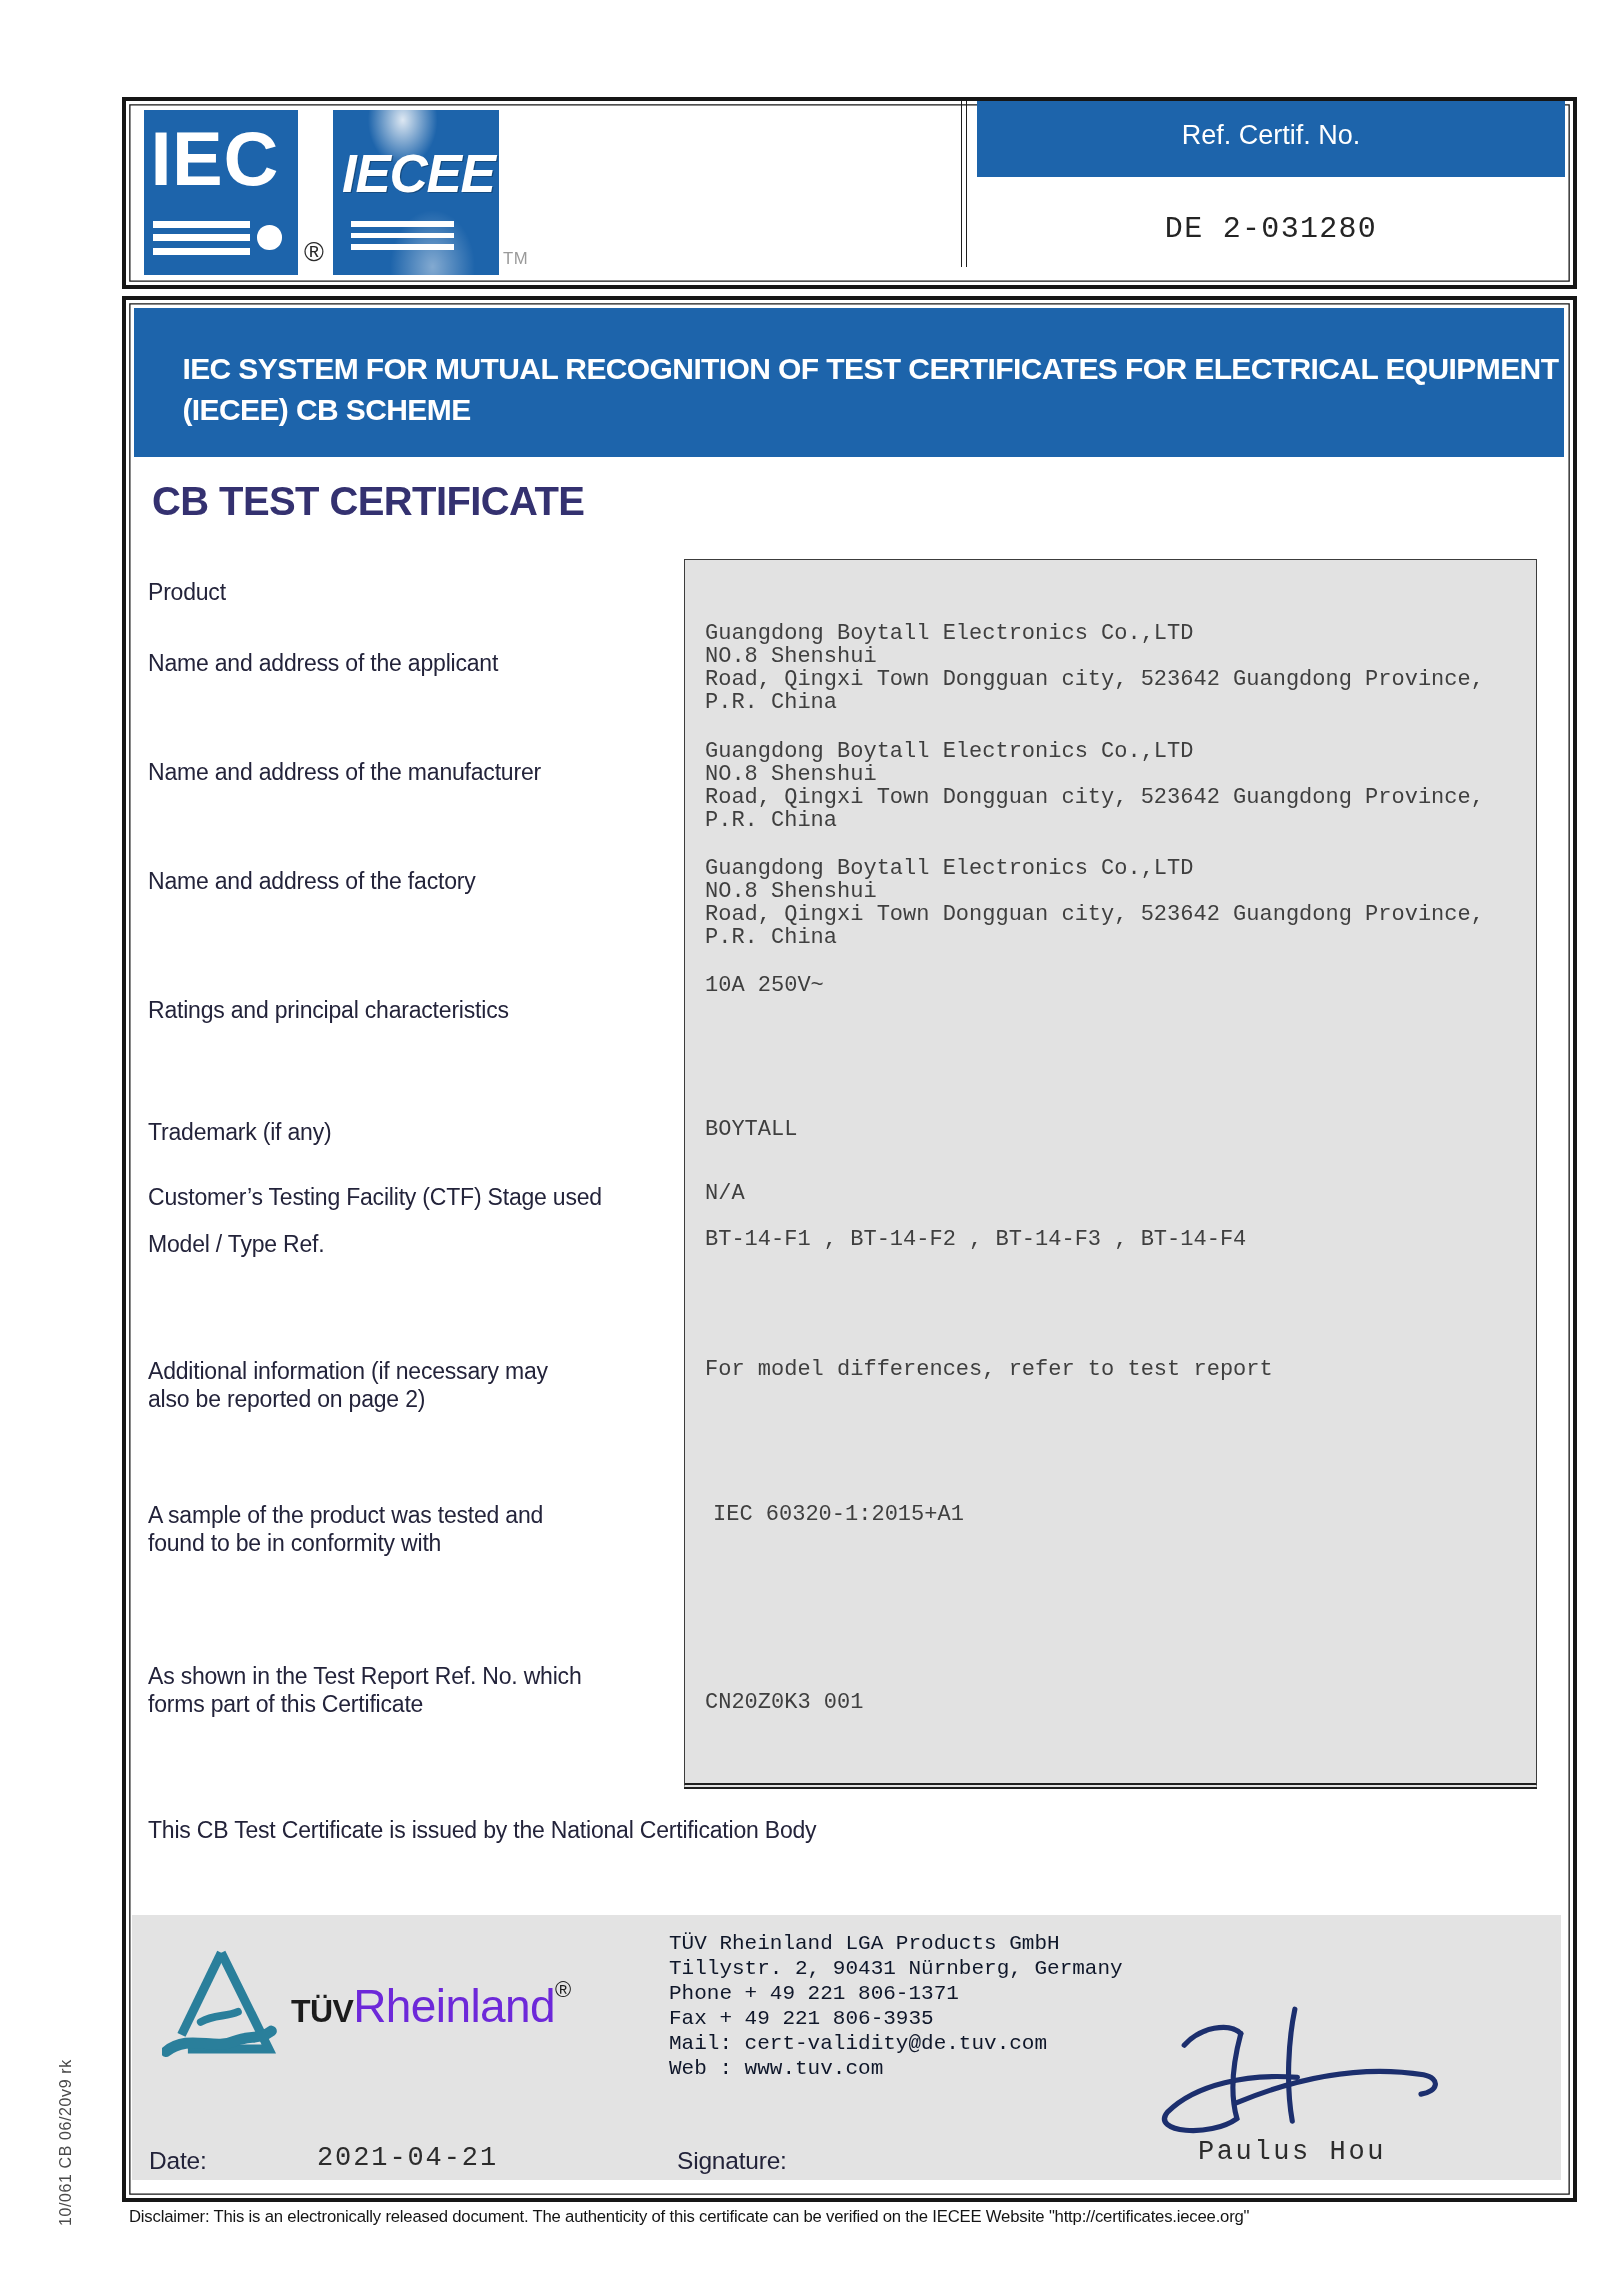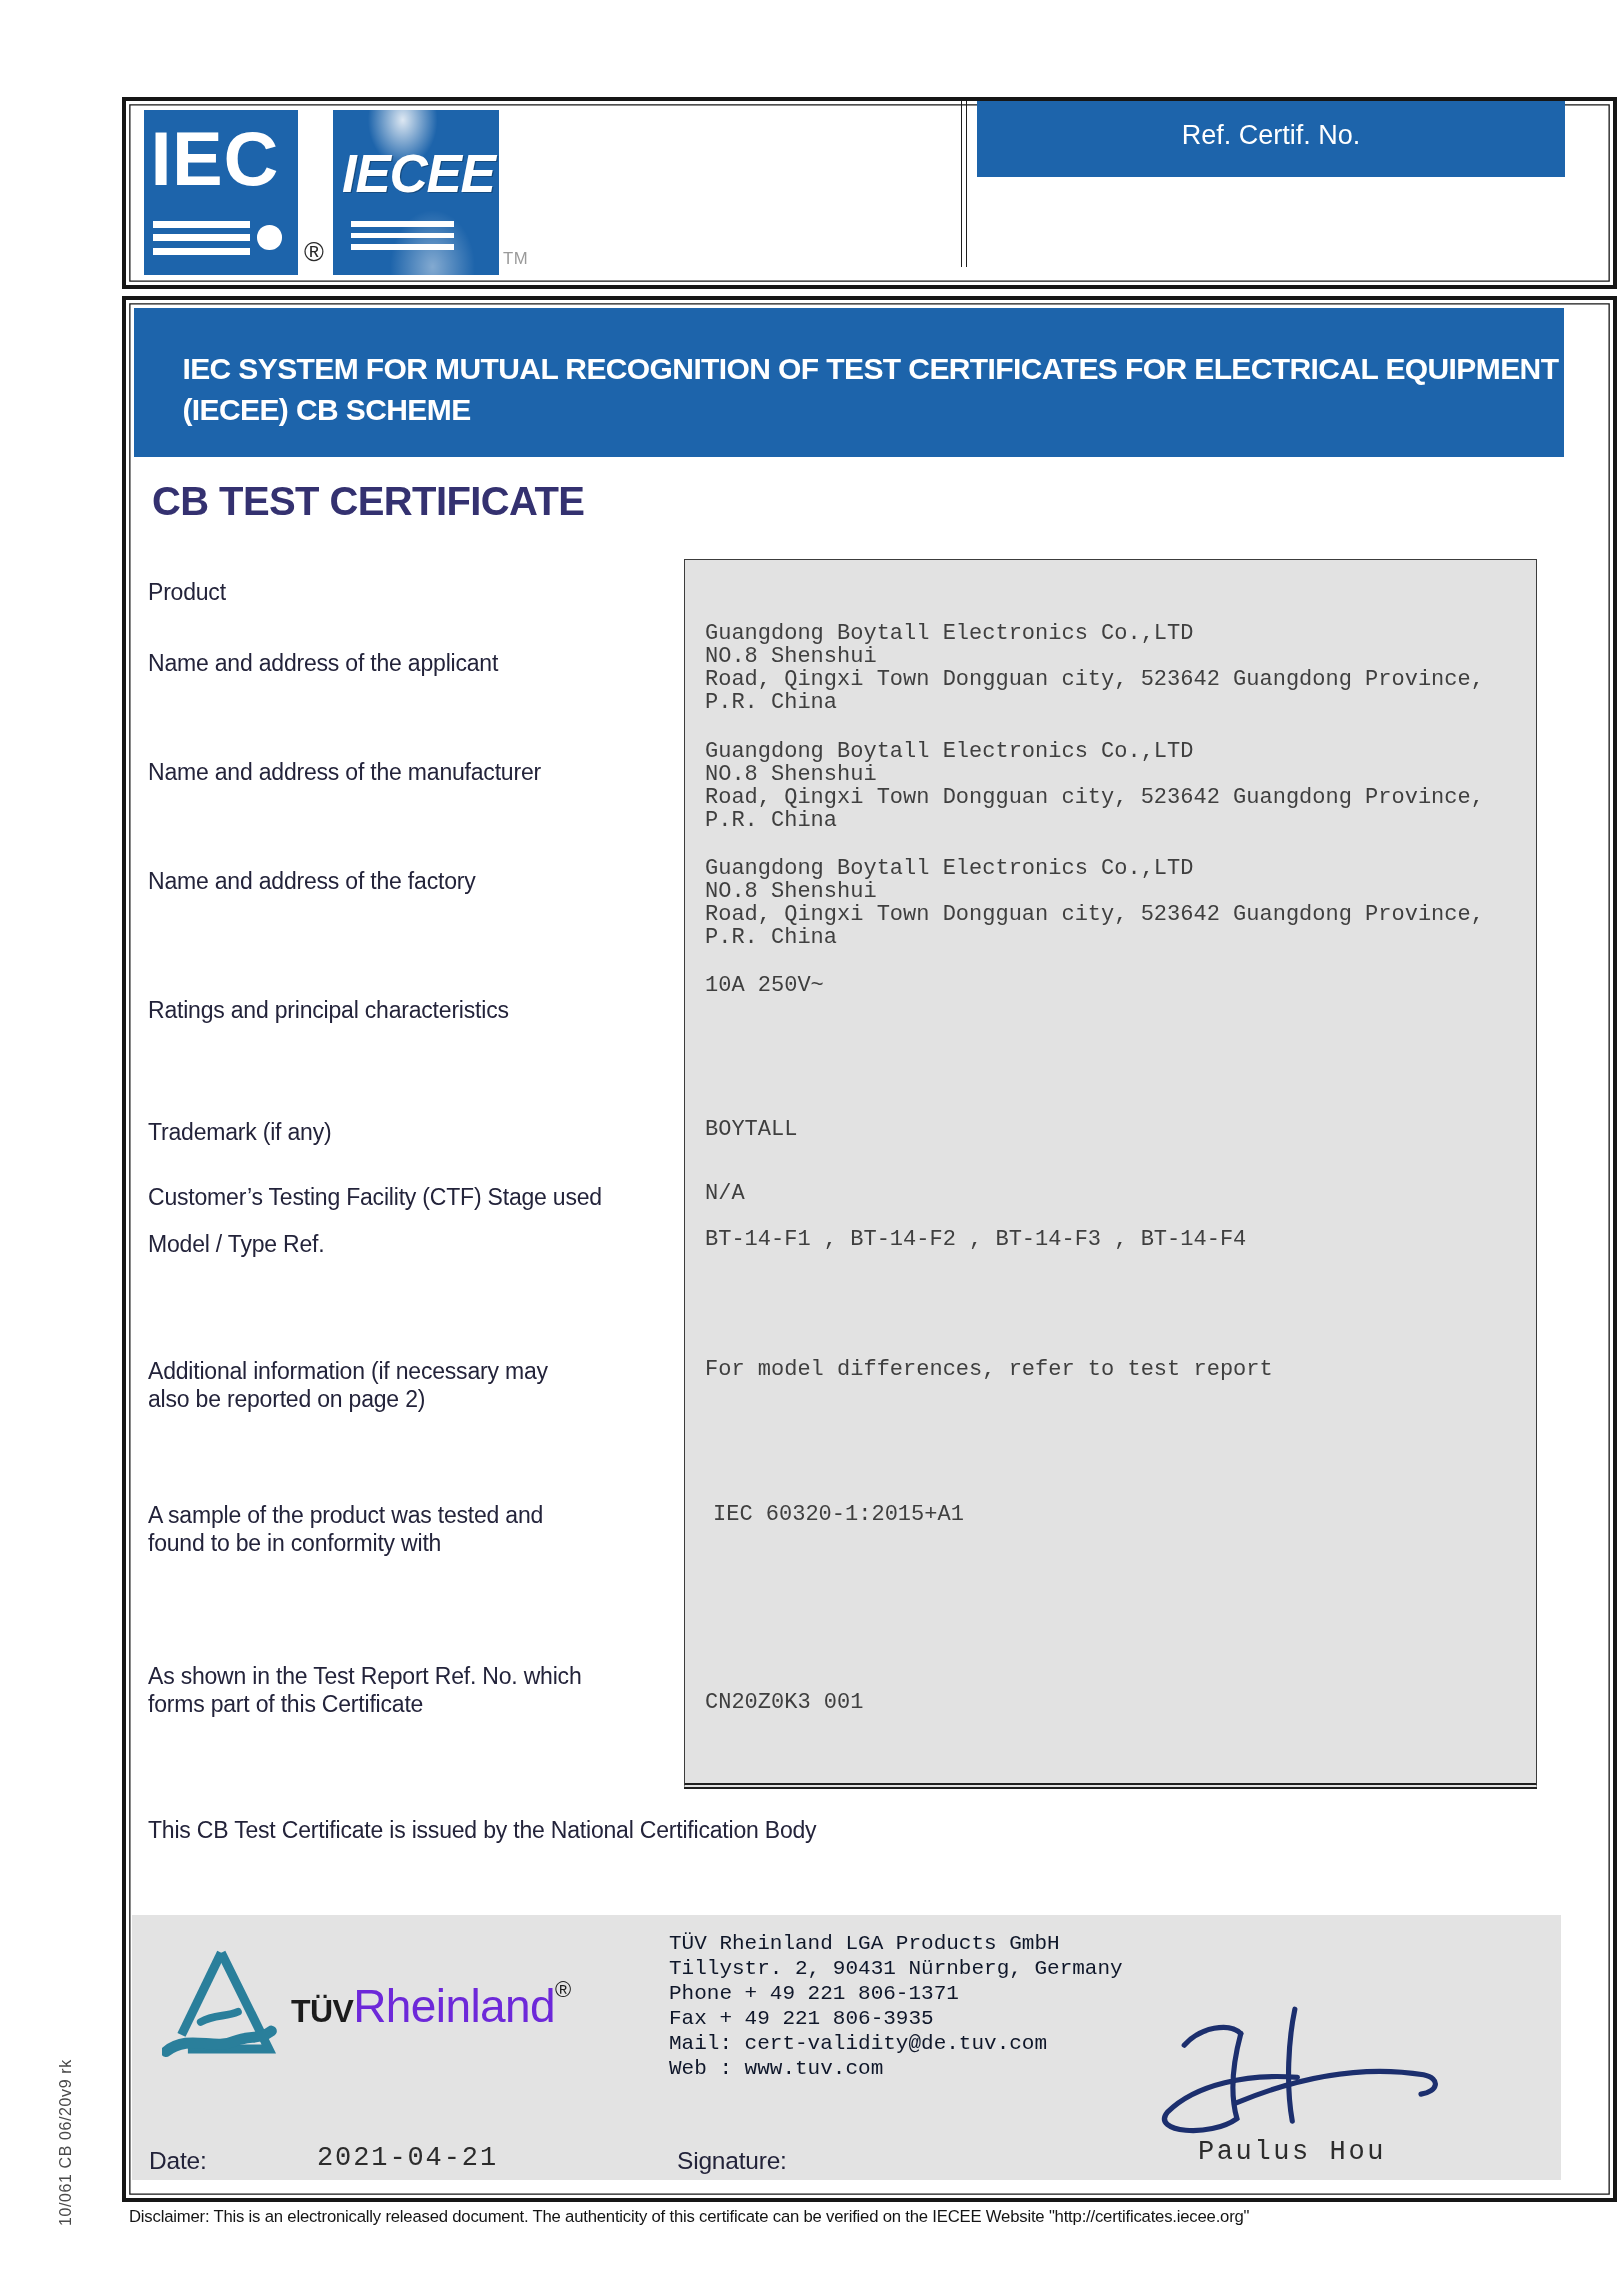--- a/index.html
+++ b/index.html
@@ -1,20 +1,20 @@
 <!DOCTYPE html>
 <html style="font-size:10.3px"><head>
 <meta charset="utf-8">
 <style>
   html,body{margin:0;padding:0;background:#ffffff;}
   #page{position:relative;width:1623px;height:2295px;background:#ffffff;overflow:hidden;
         font-family:"Liberation Sans",sans-serif;}
   .abs{position:absolute;}
   
-  .dblbox{border:4.5px solid #161616;box-shadow:inset 0 0 0 3.2px #ffffff,inset 0 0 0 4.5px #161616;background:#fff;padding-left:40px;}
+  .dblbox{border:4.5px solid #161616;box-shadow:inset 0 0 0 3.2px #ffffff,inset 0 0 0 4.5px #161616;background:#fff;}
   .bluetile{background:#1d64ab;}
   .iecee-glow{background:
       radial-gradient(ellipse 58px 77px at 42% 6%, rgba(255,255,255,.85), rgba(255,255,255,0) 60%),
       radial-gradient(ellipse 77px 103px at 60% 95%, rgba(255,255,255,.45), rgba(255,255,255,0) 55%),
       #1d64ab;}
   .lbl{font-size:23px;color:#23233a;line-height:28px;letter-spacing:-0.2px;white-space:pre-line;}
   .val{font-family:"Liberation Mono","DejaVu Sans Mono",monospace;font-size:22px;line-height:23px;
        color:#3f3f3f;white-space:pre-line;}
   .mono{font-family:"Liberation Mono","DejaVu Sans Mono",monospace;}
   .white{color:#ffffff;}
@@ -49,20 +49,21 @@
       </div>
     </div>
 
     <div class="abs" style="left:377px;top:148px;font-size:16.7px;color:#9a9a9a;letter-spacing:0.6px;">TM</div>
 
     <div class="abs" style="left:835px;top:0;width:3.9px;height:166px;border-left:1.9px solid #1e1e1e;border-right:1.9px solid #1e1e1e;"></div>
 
     <div class="abs bluetile" style="left:851px;top:0px;width:588px;height:76px;">
       <div class="abs white" style="left:0;top:19.3px;width:100%;text-align:center;font-size:27px;letter-spacing:0;">Ref. Certif. No.</div>
     </div>
+    <div class="abs mono" style="left:851px;top:111px;width:588px;text-align:center;font-size:30px;color:#242424;letter-spacing:1.3px;">DE  2-031280</div>
   </div>
 
   <div class="abs dblbox" style="left:122px;top:296px;width:1447px;height:1898px;">
 
     <div class="abs bluetile" style="left:8.4px;top:8.4px;width:1430px;height:149px;">
       <div class="abs banner-line" style="left:14px;top:40px;white-space:nowrap;">IEC SYSTEM FOR MUTUAL RECOGNITION OF TEST CERTIFICATES FOR ELECTRICAL EQUIPMENT</div>
       <div class="abs banner-line" style="left:14px;top:81px;white-space:nowrap;">(IECEE) CB SCHEME</div>
     </div>
 
     <div class="abs" style="left:26px;top:179px;font-size:40px;font-weight:bold;color:#343170;letter-spacing:-0.6px;">CB TEST CERTIFICATE</div>

